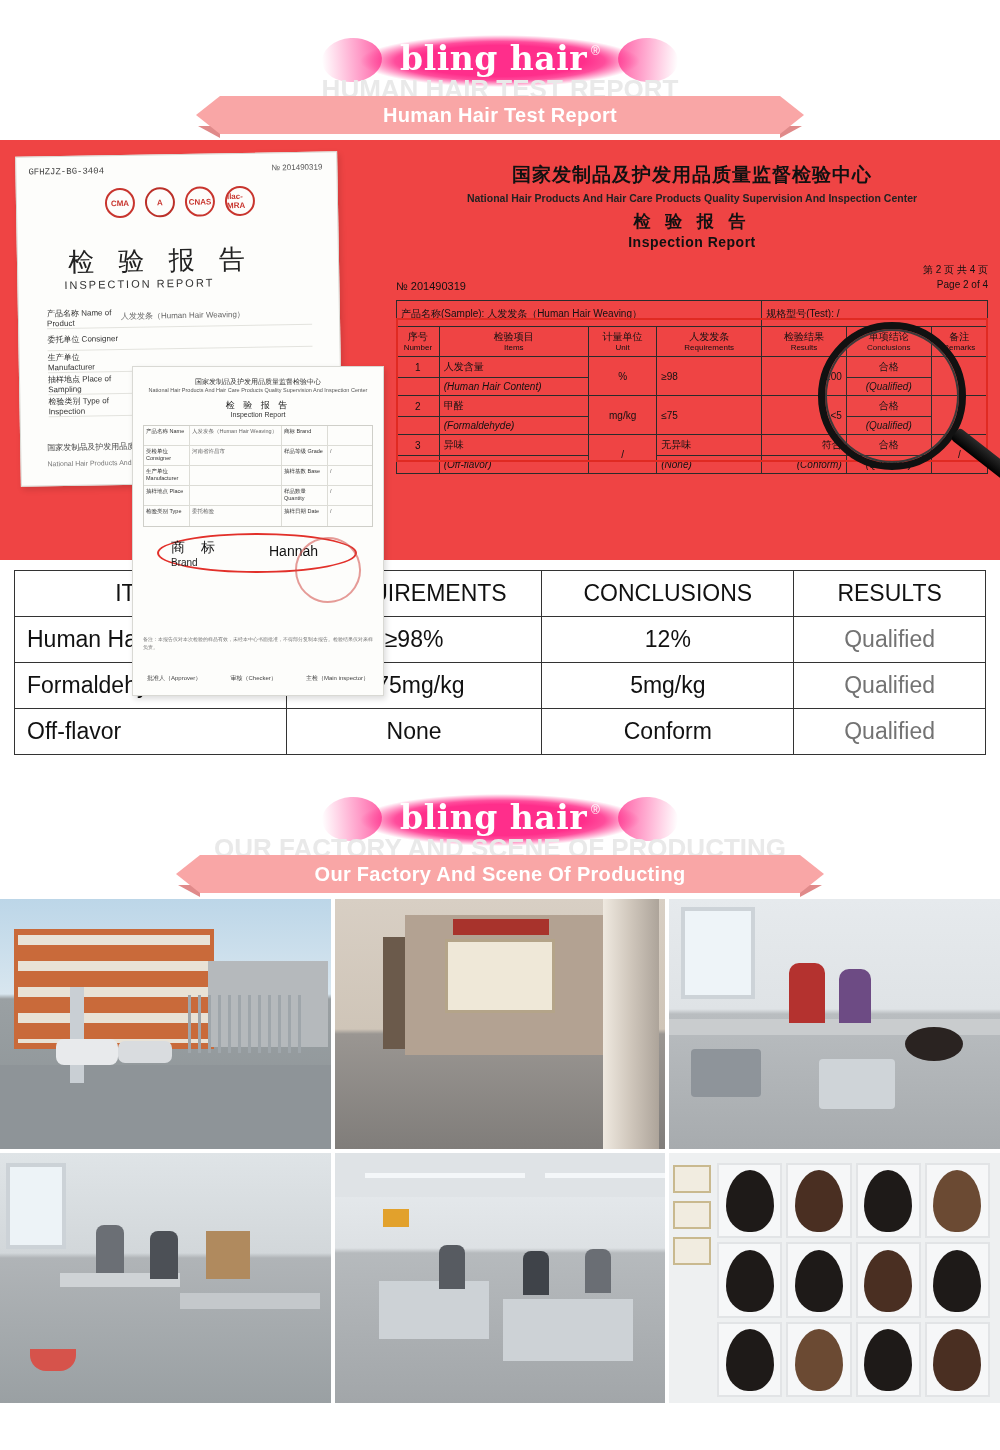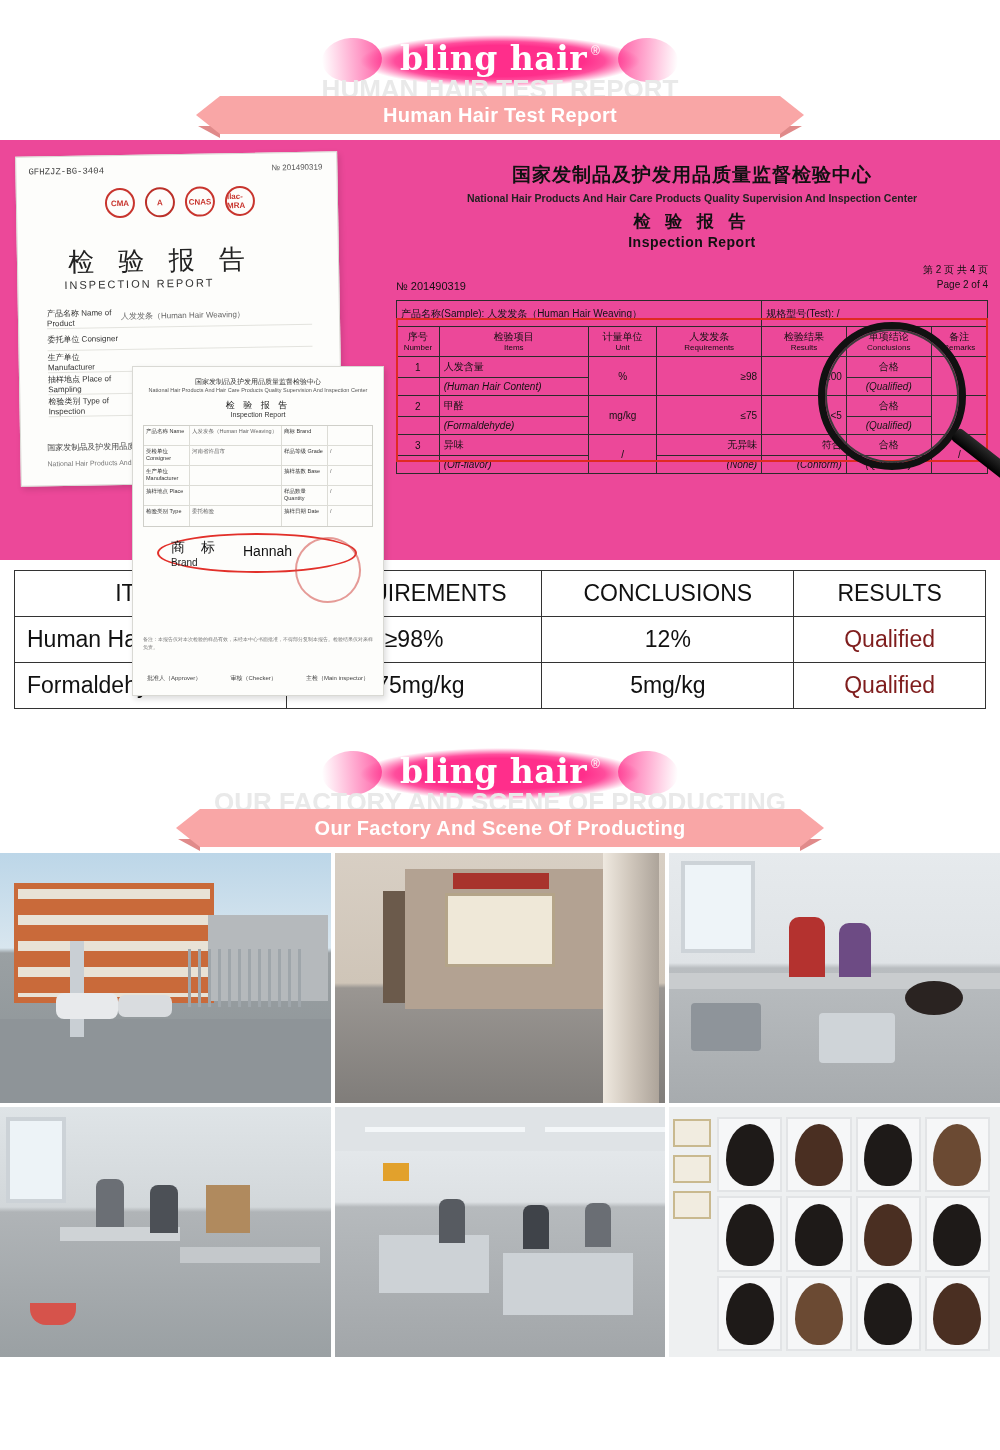--- a/index.html
+++ b/index.html
@@ -66,21 +66,21 @@
 
   .ghost-title {
     position:absolute; left:50%; top:74px; transform:translateX(-50%);
     color:#e9e9e9; font-size:26px; font-weight:bold; white-space:nowrap;
     z-index:1;
   }
 
   
   .cert-area {
     position:relative; width:1000px; height:420px;
-    background:#ec4899;
+    background:#ef4444;
   }
 
   .doc { position:absolute; background:#fdfdfb; border:1px solid #d9d9d4; box-shadow:2px 3px 6px rgba(0,0,0,0.14); }
 
   
   .doc-back { left:18px; top:14px; width:322px; height:330px; transform:rotate(-1deg); }
   .doc-back .code { position:absolute; left:12px; top:10px; font-size:9px; color:#444; font-family:"Liberation Mono", monospace; }
   .doc-back .num  { position:absolute; right:14px; top:10px; font-size:8px; color:#555; }
   .seals { position:absolute; left:88px; top:32px; display:flex; gap:10px; }
   .seal { width:30px; height:30px; border-radius:50%; border:2px solid #c8352e; color:#c8352e;
@@ -108,21 +108,21 @@
   .mid-row .c2 { flex:1; border-right:1px solid #dcdcd6; font-size:5.5px; color:#666; padding:2px; }
   .mid-row .c3 { width:46px; border-right:1px solid #dcdcd6; font-size:5.5px; color:#333; padding:2px; }
   .mid-row .c4 { width:44px; font-size:5.5px; color:#666; padding:2px; }
 
   .brand-highlight {
     position:absolute; left:24px; top:166px; width:200px; height:40px;
     border:2px solid #e2302a; border-radius:50%;
   }
   .brand-cell-zh { position:absolute; left:38px; top:172px; font-size:14px; color:#111; letter-spacing:6px; }
   .brand-cell-en { position:absolute; left:38px; top:190px; font-size:10px; color:#222; }
-  .brand-val { position:absolute; left:110px; top:176px; font-size:14px; color:#111; }
+  .brand-val { position:absolute; left:136px; top:176px; font-size:14px; color:#111; }
 
   .red-stamp {
     position:absolute; right:22px; bottom:92px; width:66px; height:66px;
     border-radius:50%; border:2px solid #d24a46; opacity:.55;
     transform:rotate(-12deg);
   }
   .doc-mid .remark { position:absolute; left:10px; bottom:44px; right:10px; font-size:5px; color:#777; line-height:1.5; }
   .doc-mid .sign { position:absolute; left:14px; bottom:12px; right:14px; display:flex; justify-content:space-between; font-size:6px; color:#444; }
 
   
@@ -137,21 +137,21 @@
 
   .rep-table { margin-top:8px; width:592px; border-collapse:collapse; }
   .rep-table td { border:1px solid #2b2b2b; font-size:10px; color:#111; padding:3px 4px; vertical-align:middle; }
   .rep-sample td { height:26px; }
   .rep-head td { text-align:center; font-size:9px; line-height:1.3; height:30px; }
   .rep-head .zh { display:block; font-size:10px; }
   .rep-head .en { display:block; font-size:8px; }
   .col-n { width:44px; text-align:center; }
   .col-i { width:166px; }
   .col-u { width:76px; text-align:center; }
-  .col-r { width:116px; text-align:right; }
+  .col-r { width:116px; text-align:left; }
   .col-res { width:92px; text-align:right; }
   .col-c { width:92px; text-align:center; }
   .col-rm { width:60px; text-align:center; }
   .cell-zh { font-size:10px; }
   .cell-en { font-size:9px; color:#333;font-style:italic; }
 
   .red-box {
     position:absolute; left:396px; top:178px; width:592px; height:144px;
     border:2px solid #e02a22; pointer-events:none;
   }
@@ -170,21 +170,21 @@
   }
 
   
   .summary { margin:10px 14px 0 14px; width:972px; border-collapse:collapse; }
   .summary td, .summary th {
     border:1px solid #333; text-align:center; font-weight:normal;
     font-size:23px; color:#111; height:46px;
   }
   .summary th { font-size:23px; }
   .summary td.left { text-align:left; padding-left:12px; }
-  .summary .qual { color:#7f1d1d; }
+  .summary .qual { color:#737373; }
   .sw1 { width:272px; } .sw2 { width:256px; } .sw3 { width:252px; } .sw4 { width:192px; }
 
   
   .banner2 { position:relative; width:1000px; height:120px; margin-top:24px; }
   .banner2 .brush { top:10px; }
   .banner2 .brand-wrap { top:22px; }
   .banner2 .ribbon { top:76px; width:600px; }
   .banner2 .ghost-title { top:54px; }
 
   
@@ -514,20 +514,26 @@
     <td>≥98%</td>
     <td>12%</td>
     <td class="qual">Qualified</td>
   </tr>
   <tr>
     <td class="left">Formaldehyde</td>
     <td>≤75mg/kg</td>
     <td>5mg/kg</td>
     <td class="qual">Qualified</td>
   </tr>
+  <tr>
+    <td class="left">Off-flavor</td>
+    <td>None</td>
+    <td>Conform</td>
+    <td class="qual">Qualified</td>
+  </tr>
 </tbody>
   </table>
 
 <div class="banner banner2">
   <div class="ghost-title">OUR FACTORY AND SCENE OF PRODUCTING</div>
   <div class="brush"></div>
   <div class="brand-wrap">
     <span class="brand-text">bling hair</span>
     <span class="brand-r">®</span>
   </div>

